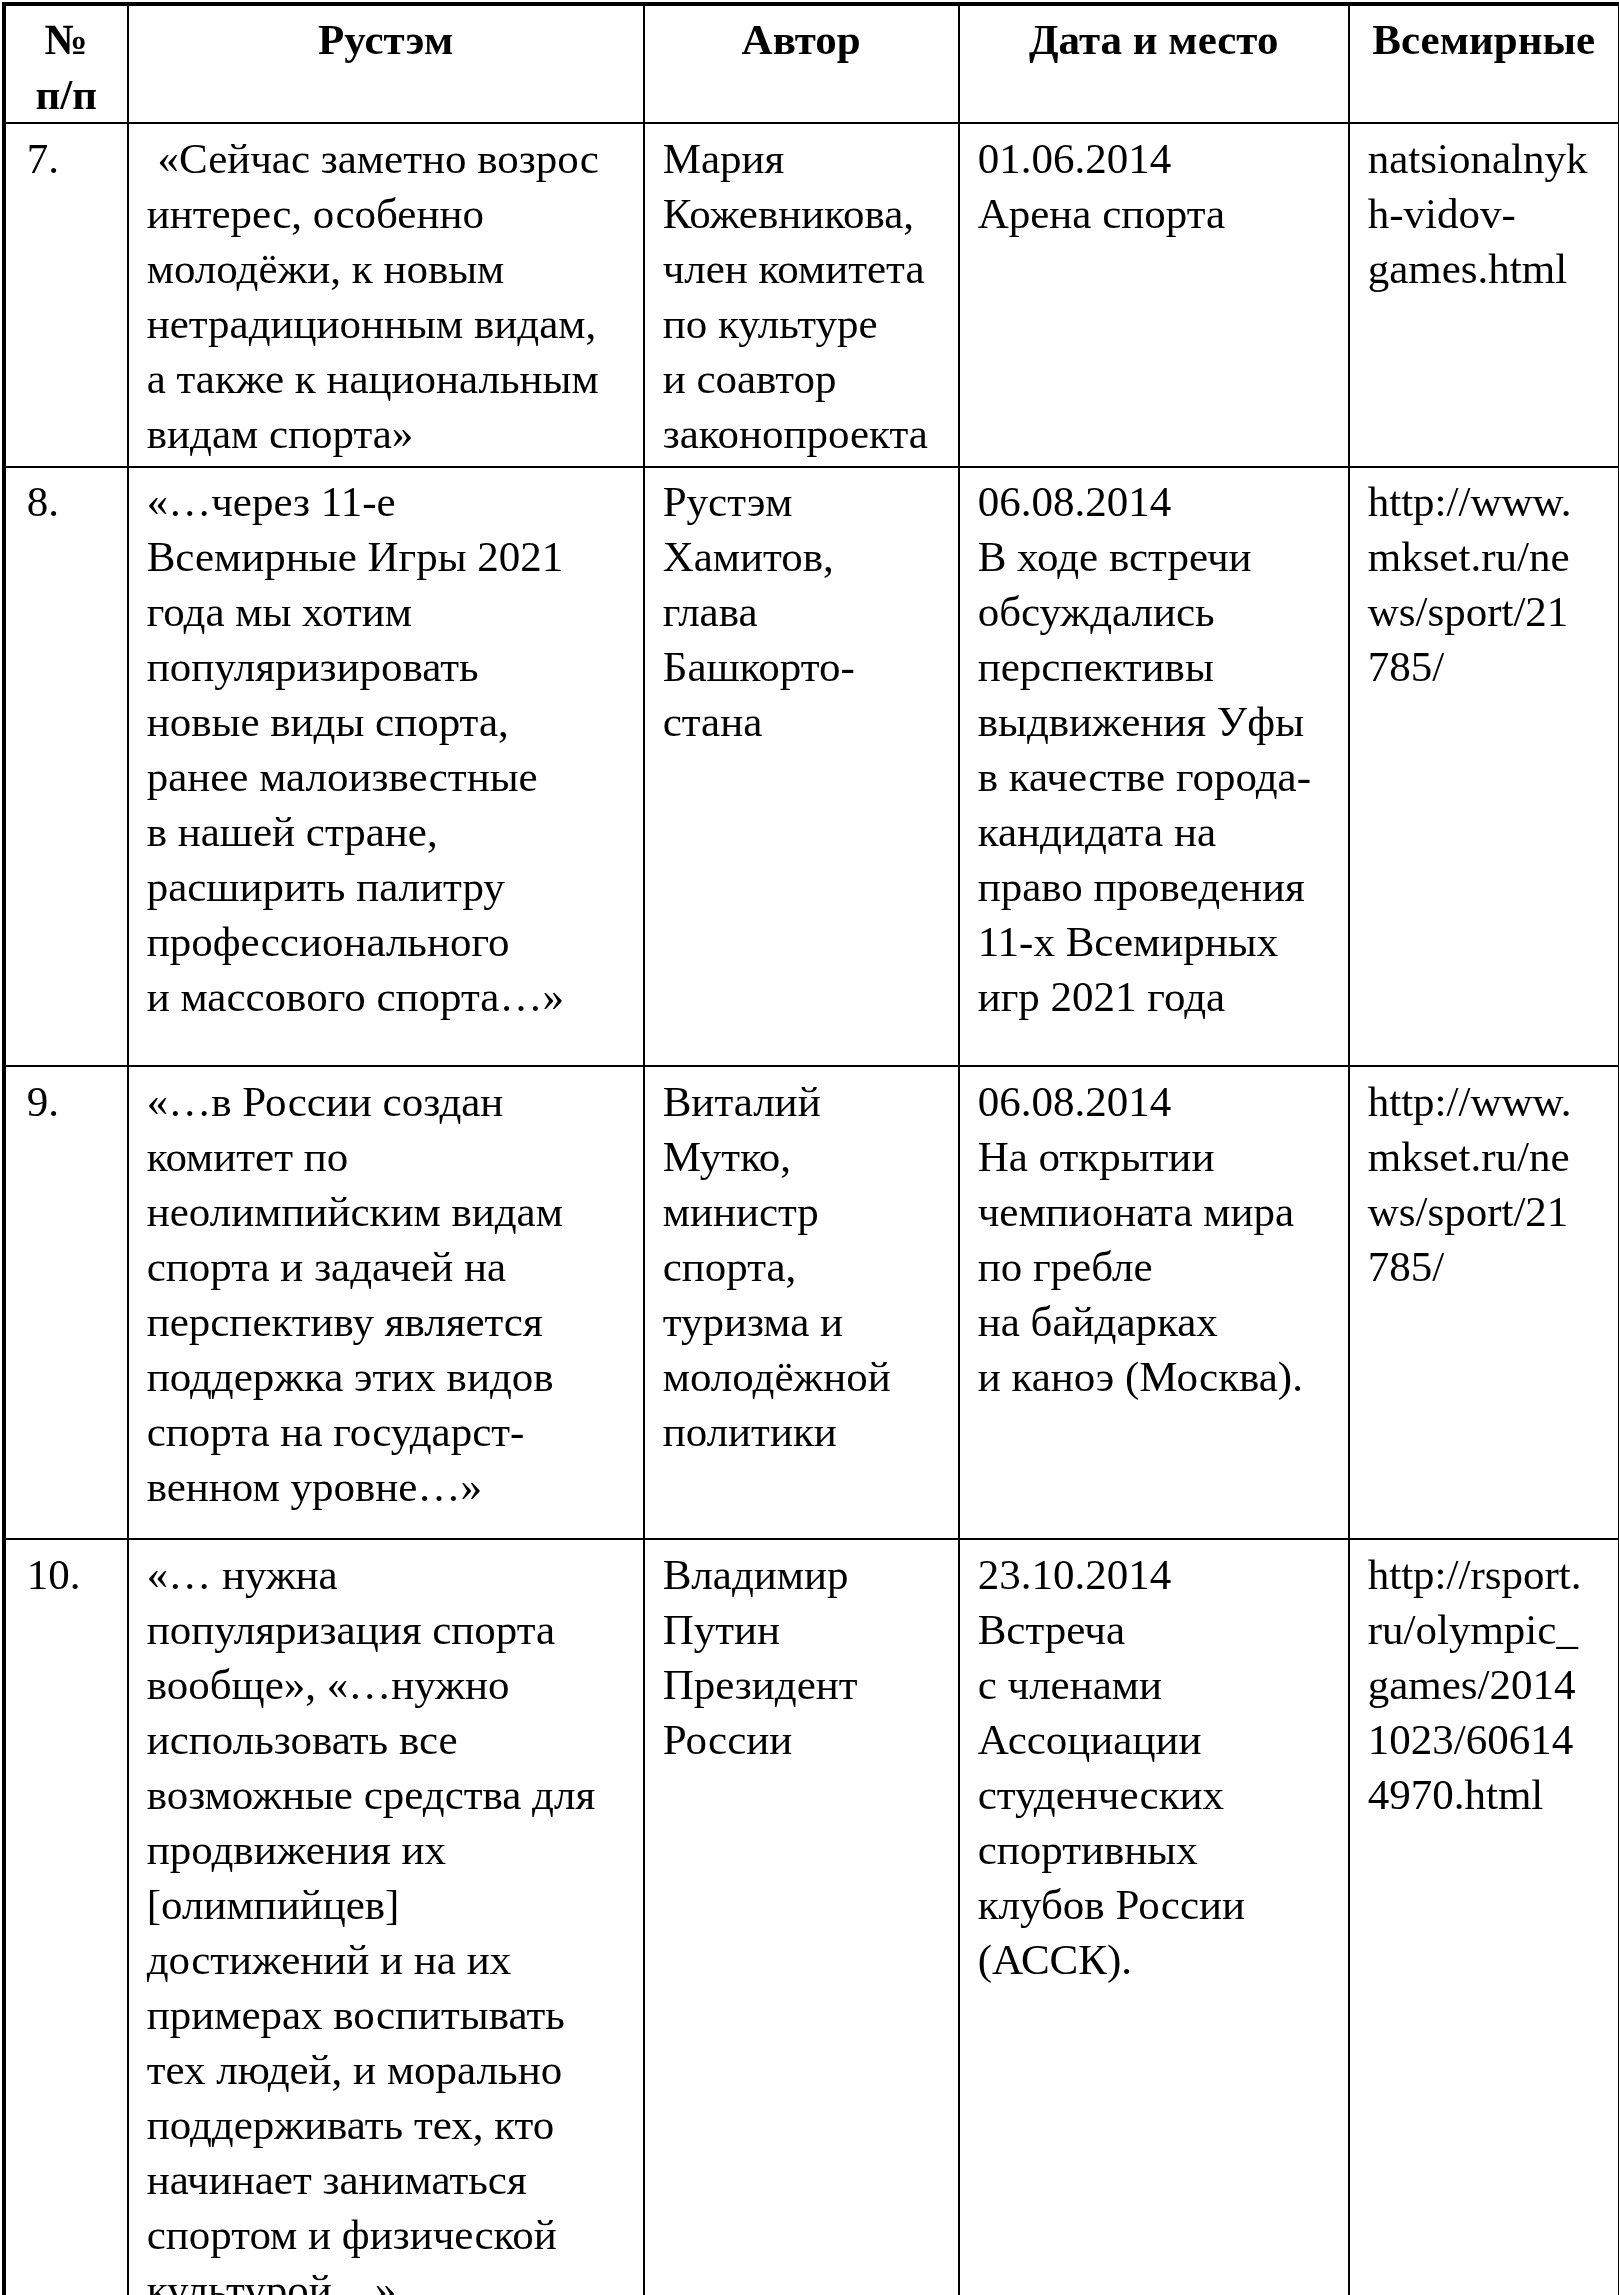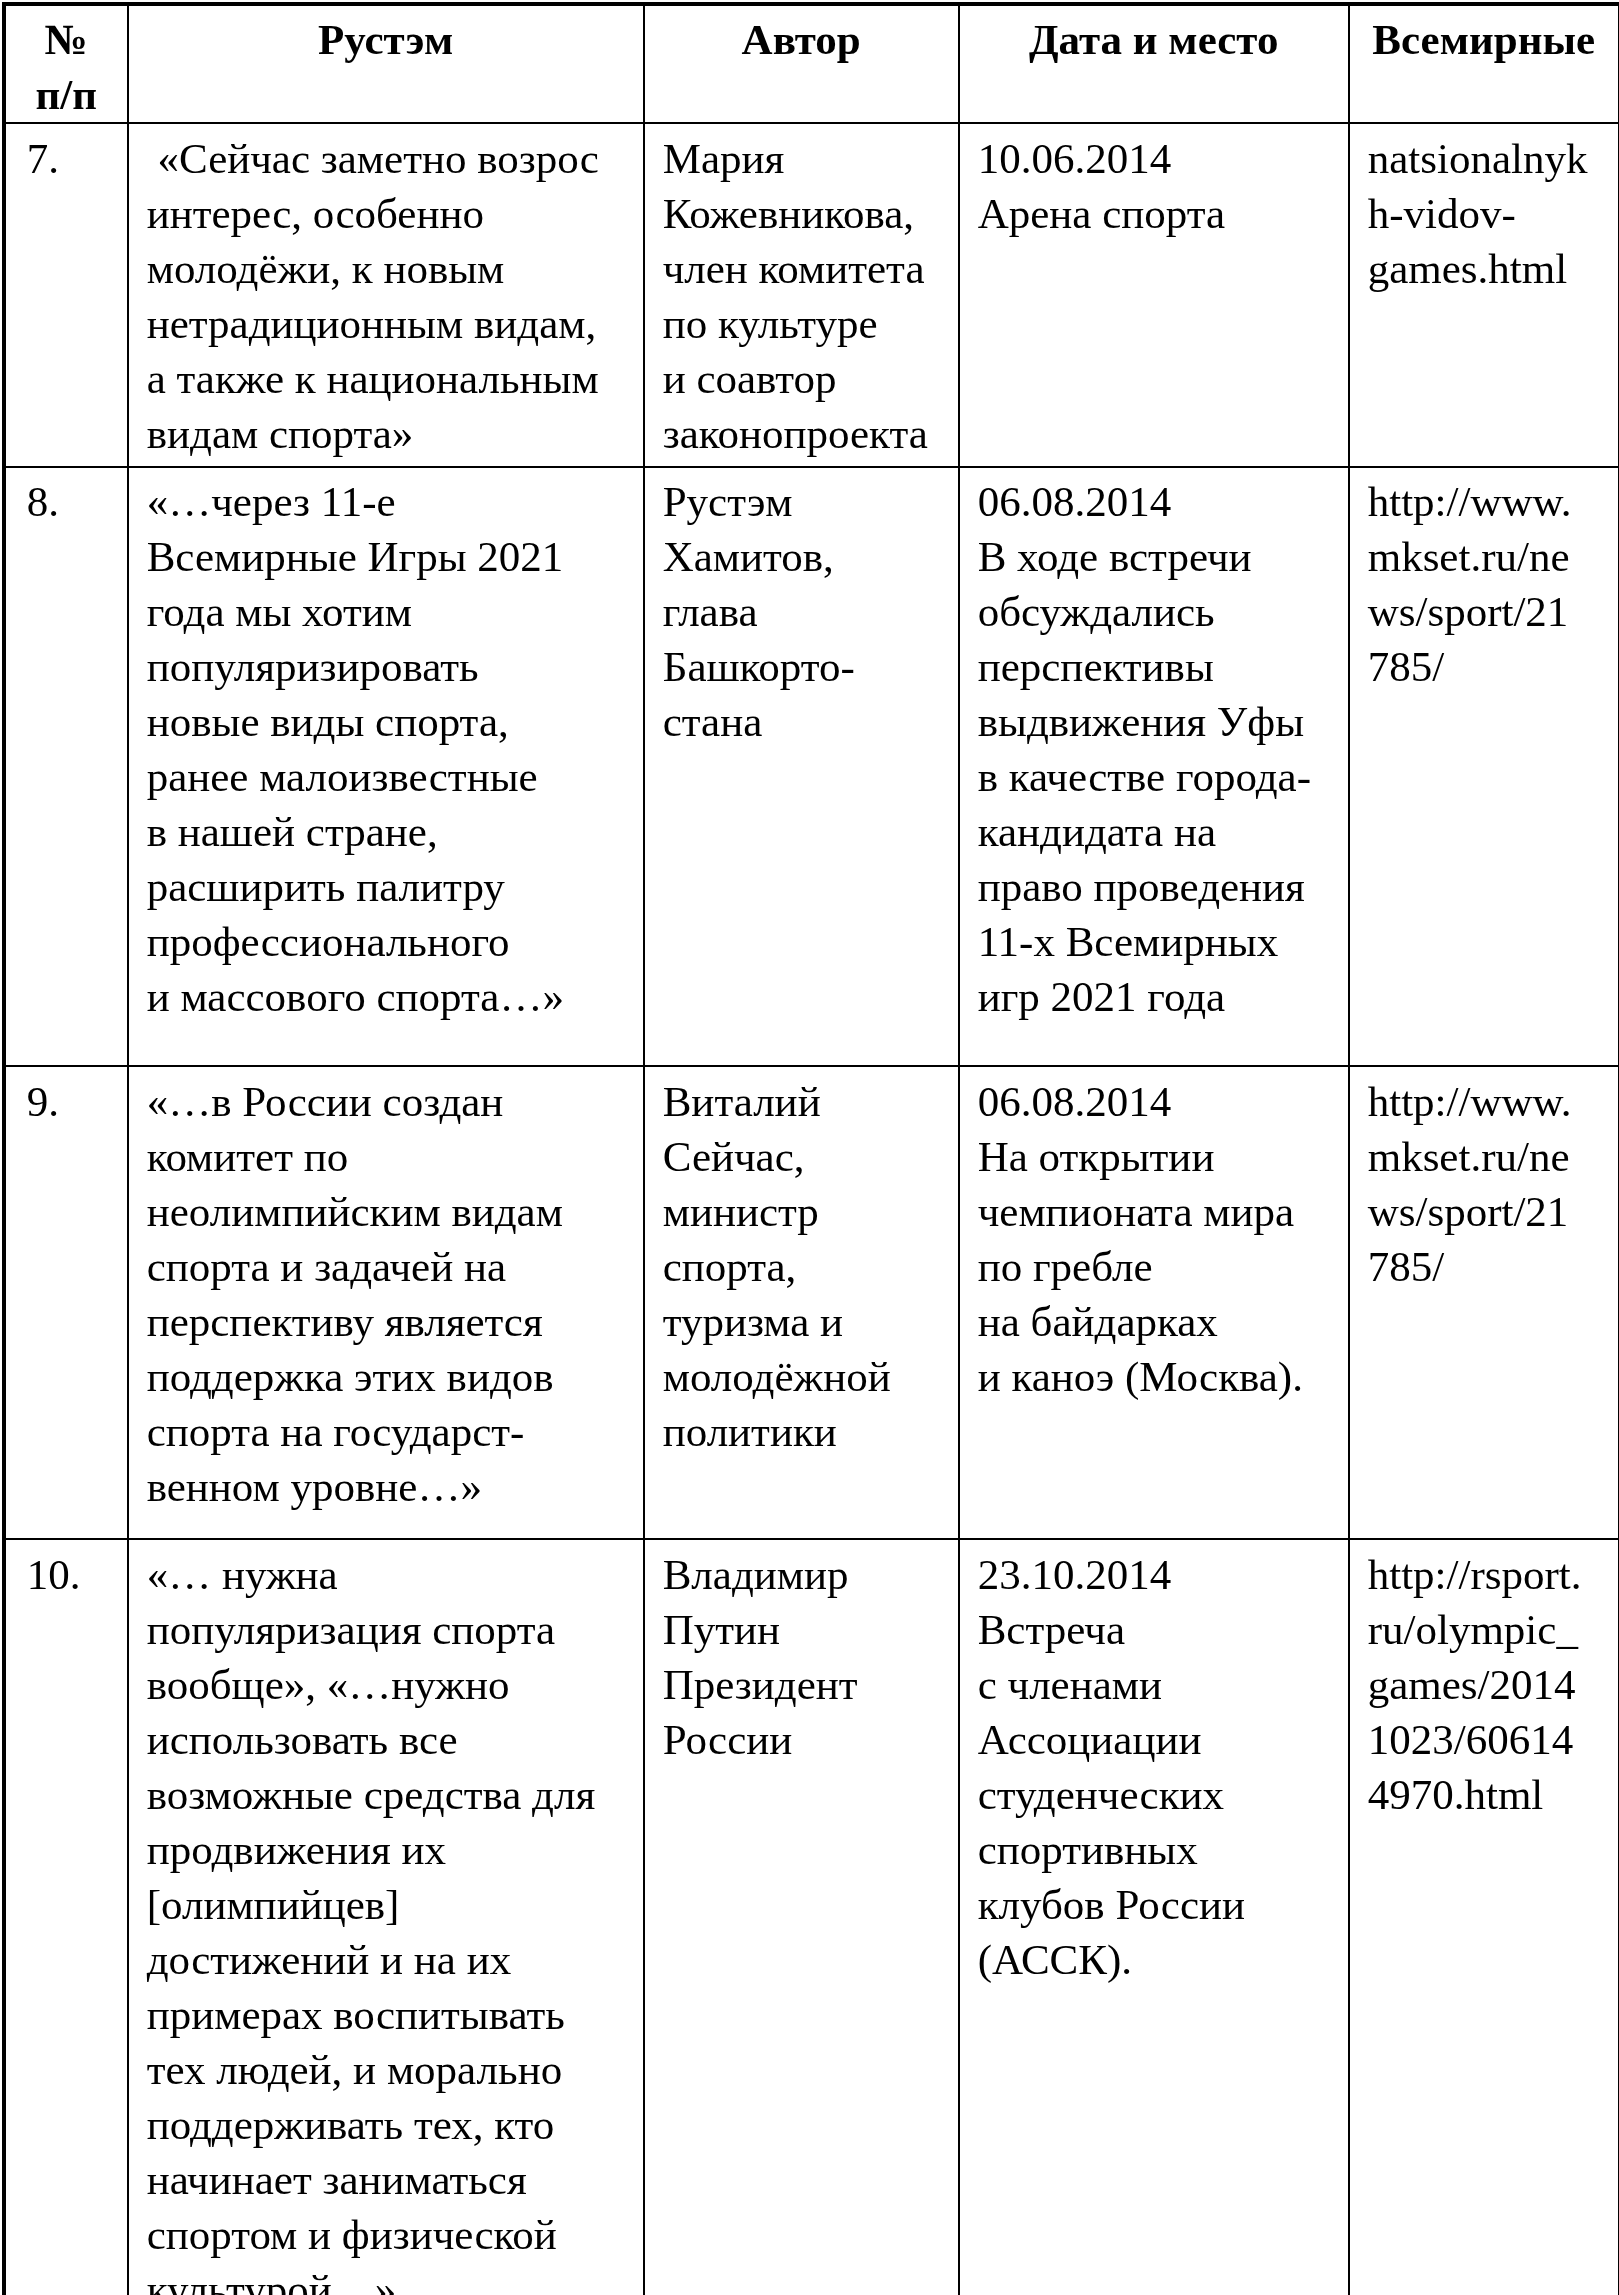--- a/index.html
+++ b/index.html
@@ -86,21 +86,21 @@
 молодёжи, к новым
 нетрадиционным видам,
 а также к национальным
 видам спорта»</span></td>
         <td class="author-cell"><span>Мария
 Кожевникова,
 член комитета
 по культуре
 и соавтор
 законопроекта</span></td>
-        <td class="date-cell"><span>10.06.2014
+        <td class="date-cell"><span>01.06.2014
 Арена спорта</span></td>
         <td class="source-cell"><span>natsionalnyk
 h-vidov-
 games.html</span></td>
       </tr>
       <tr class="r1">
         <td class="num-cell">8.</td>
         <td class="quote-cell"><span>«…через 11-е
 Всемирные Игры 2021
 года мы хотим
@@ -135,21 +135,21 @@
         <td class="num-cell">9.</td>
         <td class="quote-cell"><span>«…в России создан
 комитет по
 неолимпийским видам
 спорта и задачей на
 перспективу является
 поддержка этих видов
 спорта на государст-
 венном уровне…»</span></td>
         <td class="author-cell"><span>Виталий
-Сейчас,
+Мутко,
 министр
 спорта,
 туризма и
 молодёжной
 политики</span></td>
         <td class="date-cell"><span>06.08.2014
 На открытии
 чемпионата мира
 по гребле
 на байдарках

